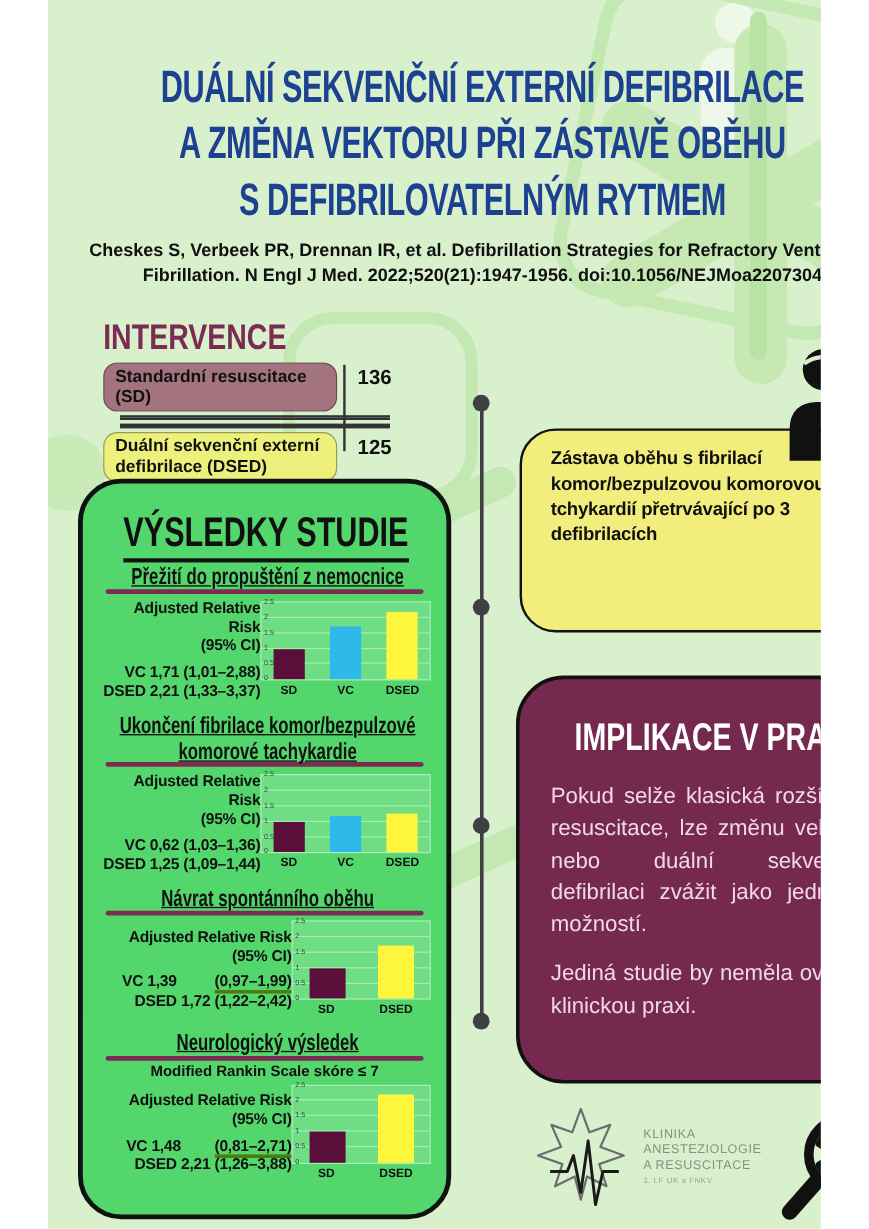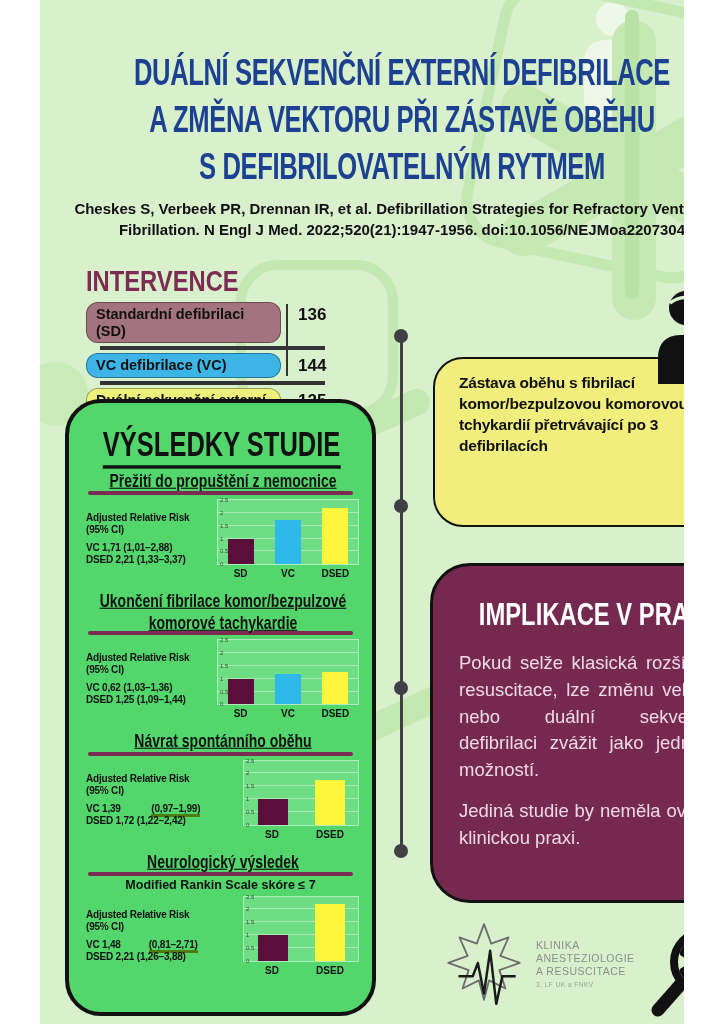--- a/index.html
+++ b/index.html
@@ -51,21 +51,21 @@
   
   .gcard{left:25px;top:399px;width:311px;height:617px;background:#53d76c;border:4px solid #111;border-radius:36px;box-sizing:border-box;padding:12px 13px;}
   .res-h{text-align:center;font-size:30px;font-weight:bold;color:#101010;transform:scale(0.85,1.15);transform-origin:center top;white-space:nowrap;margin-top:10px;}
   .res-h span{border-bottom:3px solid #111;padding-bottom:2px;}
   .section{margin-top:10px;}
   .sec-head{width:354px;margin-left:-36px;transform:scale(0.8,1.1);transform-origin:center top;text-align:center;font-weight:bold;font-size:17.5px;color:#101010;text-decoration:underline;line-height:1.15;}
   .sec-bar{height:4px;background:#7c2b52;width:96%;margin:2px auto 2px auto;border-radius:2px;}
   .sec-sub{text-align:center;font-weight:bold;font-size:12.5px;color:#101010;margin-top:2px;}
   .sec-sub:empty{display:none;}
   .sec-row{display:flex;align-items:center;margin-top:4px;}
-  .stats{flex:1;font-weight:bold;font-size:10px;color:#101010;line-height:1.2;padding-left:4px;letter-spacing:-0.2px;}
+  .stats{flex:1;font-weight:bold;font-size:13px;color:#101010;line-height:1.2;padding-left:4px;letter-spacing:-0.2px;text-align:right;}
   .stats .gap{height:6px;}
   .ci-underlined{border-bottom:3px solid #4d7c0f;margin-left:28px;}
 
   .mini-chart{flex:none;}
   .mini-chart.wide{width:142px;}
   .mini-chart.narrow{width:116px;}
   .mini-chart .plot{position:relative;height:64px;background:rgba(255,255,255,0.16);border:1px solid rgba(255,255,255,0.45);}
   .mini-chart .grid{position:absolute;left:0;right:0;height:1px;background:rgba(255,255,255,0.4);}
   .mini-chart .tick{position:absolute;left:2px;font-size:6px;color:#2f4f33;transform:translateY(50%);line-height:1;}
   .mini-chart .bar{position:absolute;bottom:0;width:26px;transform:translateX(-50%);}
@@ -106,28 +106,24 @@
     <div class="title-line">DUÁLNÍ SEKVENČNÍ EXTERNÍ DEFIBRILACE</div>
     <div class="title-line">A ZMĚNA VEKTORU PŘI ZÁSTAVĚ OBĚHU</div>
     <div class="title-line">S DEFIBRILOVATELNÝM RYTMEM</div>
   </div>
   <div class="z citation">Cheskes S, Verbeek PR, Drennan IR, et al. Defibrillation Strategies for Refractory Ventricular Fibrillation. N Engl J Med. 2022;520(21):1947-1956. doi:10.1056/NEJMoa2207304</div>
 
   <div class="z intervence-h">INTERVENCE</div>
   <div class="z itable">
     <div class="vdiv"></div>
     <div class="irow">
-      <span class="pill" style="background:#a3737f">Standardní defibrilaci (SD)</span>
+      <span class="pill" style="background:#a3737f">Standardní resuscitace (SD)</span>
       <span class="count">136</span>
     </div>
     <div class="isep"></div>
-    <div class="irow">
-      <span class="pill" style="background:#3cb4e6">VC defibrilace (VC)</span>
-      <span class="count">144</span>
-    </div>
     <div class="isep"></div>
     <div class="irow">
       <span class="pill" style="background:#eef07c">Duální sekvenční externí defibrilace (DSED)</span>
       <span class="count">125</span>
     </div>
   </div>
 
   <div class="z tline"></div>
   <div class="z tdot" style="top:329px"></div>
   <div class="z tdot" style="top:499px"></div>

